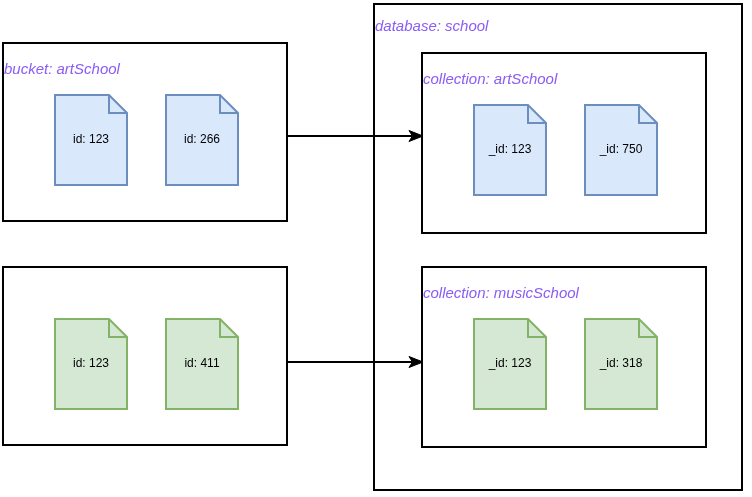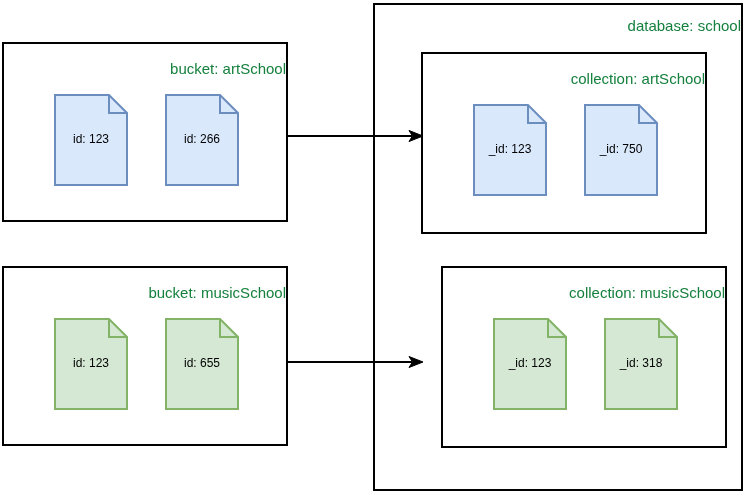--- a/index.html
+++ b/index.html
@@ -23,25 +23,26 @@
   .box {
     position: absolute;
     box-sizing: border-box;
     border: 2px solid #000000;
     background: #ffffff;
   }
   .box-title {
     position: absolute;
     left: 0;
     right: 0;
-    text-align: right;
-    color: #15803d;
+    text-align: left;
+    color: #8b5cf6;
     font-size: 15px;
     line-height: 18px;
     white-space: nowrap;
+    font-style: italic;
   }
 
   
   #database-box {
     left: 373px;
     top: 3px;
     width: 370px;
     height: 488px;
   }
   #database-title {
@@ -56,37 +57,35 @@
     height: 180px;
   }
   #bucket-music-box {
     left: 2px;
     top: 266px;
     width: 286px;
     height: 180px;
   }
   .bucket-title {
     top: 16px;
-    padding-left: 32px;
   }
 
   
   #collection-art-box {
     left: 421px;
     top: 40px;
     width: 286px;
     height: 182px;
     margin-top: 12px;
   }
   #collection-music-box {
     left: 421px;
     top: 266px;
     width: 286px;
     height: 182px;
-    margin-left: 20px;
   }
   .collection-title {
     top: 16px;
   }
 
   
   .doc {
     position: absolute;
     width: 74px;
     height: 76px;
@@ -148,36 +147,35 @@
     <div class="doc doc-slot-2">
       <svg width="74" height="92" viewBox="0 0 74 92" xmlns="http://www.w3.org/2000/svg" aria-hidden="true">
         <path d="M1 1 H55 L73 19 V91 H1 Z" fill="#dae8fc" stroke="#6c8ebf" stroke-width="2" stroke-linejoin="miter"></path>
         <path d="M55 1 V19 H73" fill="none" stroke="#6c8ebf" stroke-width="2" stroke-linejoin="miter"></path>
       </svg>
       <div class="doc-label">id: 266</div>
     </div>
   </div>
 
   <div class="box" id="bucket-music-box">
-    <div class="box-title bucket-title">bucket: musicSchool</div>
 
     <div class="doc doc-slot-1">
       <svg width="74" height="92" viewBox="0 0 74 92" xmlns="http://www.w3.org/2000/svg" aria-hidden="true">
         <path d="M1 1 H55 L73 19 V91 H1 Z" fill="#d5e8d4" stroke="#82b366" stroke-width="2" stroke-linejoin="miter"></path>
         <path d="M55 1 V19 H73" fill="none" stroke="#82b366" stroke-width="2" stroke-linejoin="miter"></path>
       </svg>
       <div class="doc-label">id: 123</div>
     </div>
 
     <div class="doc doc-slot-2">
       <svg width="74" height="92" viewBox="0 0 74 92" xmlns="http://www.w3.org/2000/svg" aria-hidden="true">
         <path d="M1 1 H55 L73 19 V91 H1 Z" fill="#d5e8d4" stroke="#82b366" stroke-width="2" stroke-linejoin="miter"></path>
         <path d="M55 1 V19 H73" fill="none" stroke="#82b366" stroke-width="2" stroke-linejoin="miter"></path>
       </svg>
-      <div class="doc-label">id: 655</div>
+      <div class="doc-label">id: 411</div>
     </div>
   </div>
 
   <div class="box" id="collection-art-box">
     <div class="box-title collection-title">collection: artSchool</div>
 
     <div class="doc doc-slot-1">
       <svg width="74" height="92" viewBox="0 0 74 92" xmlns="http://www.w3.org/2000/svg" aria-hidden="true">
         <path d="M1 1 H55 L73 19 V91 H1 Z" fill="#dae8fc" stroke="#6c8ebf" stroke-width="2" stroke-linejoin="miter"></path>
         <path d="M55 1 V19 H73" fill="none" stroke="#6c8ebf" stroke-width="2" stroke-linejoin="miter"></path>

